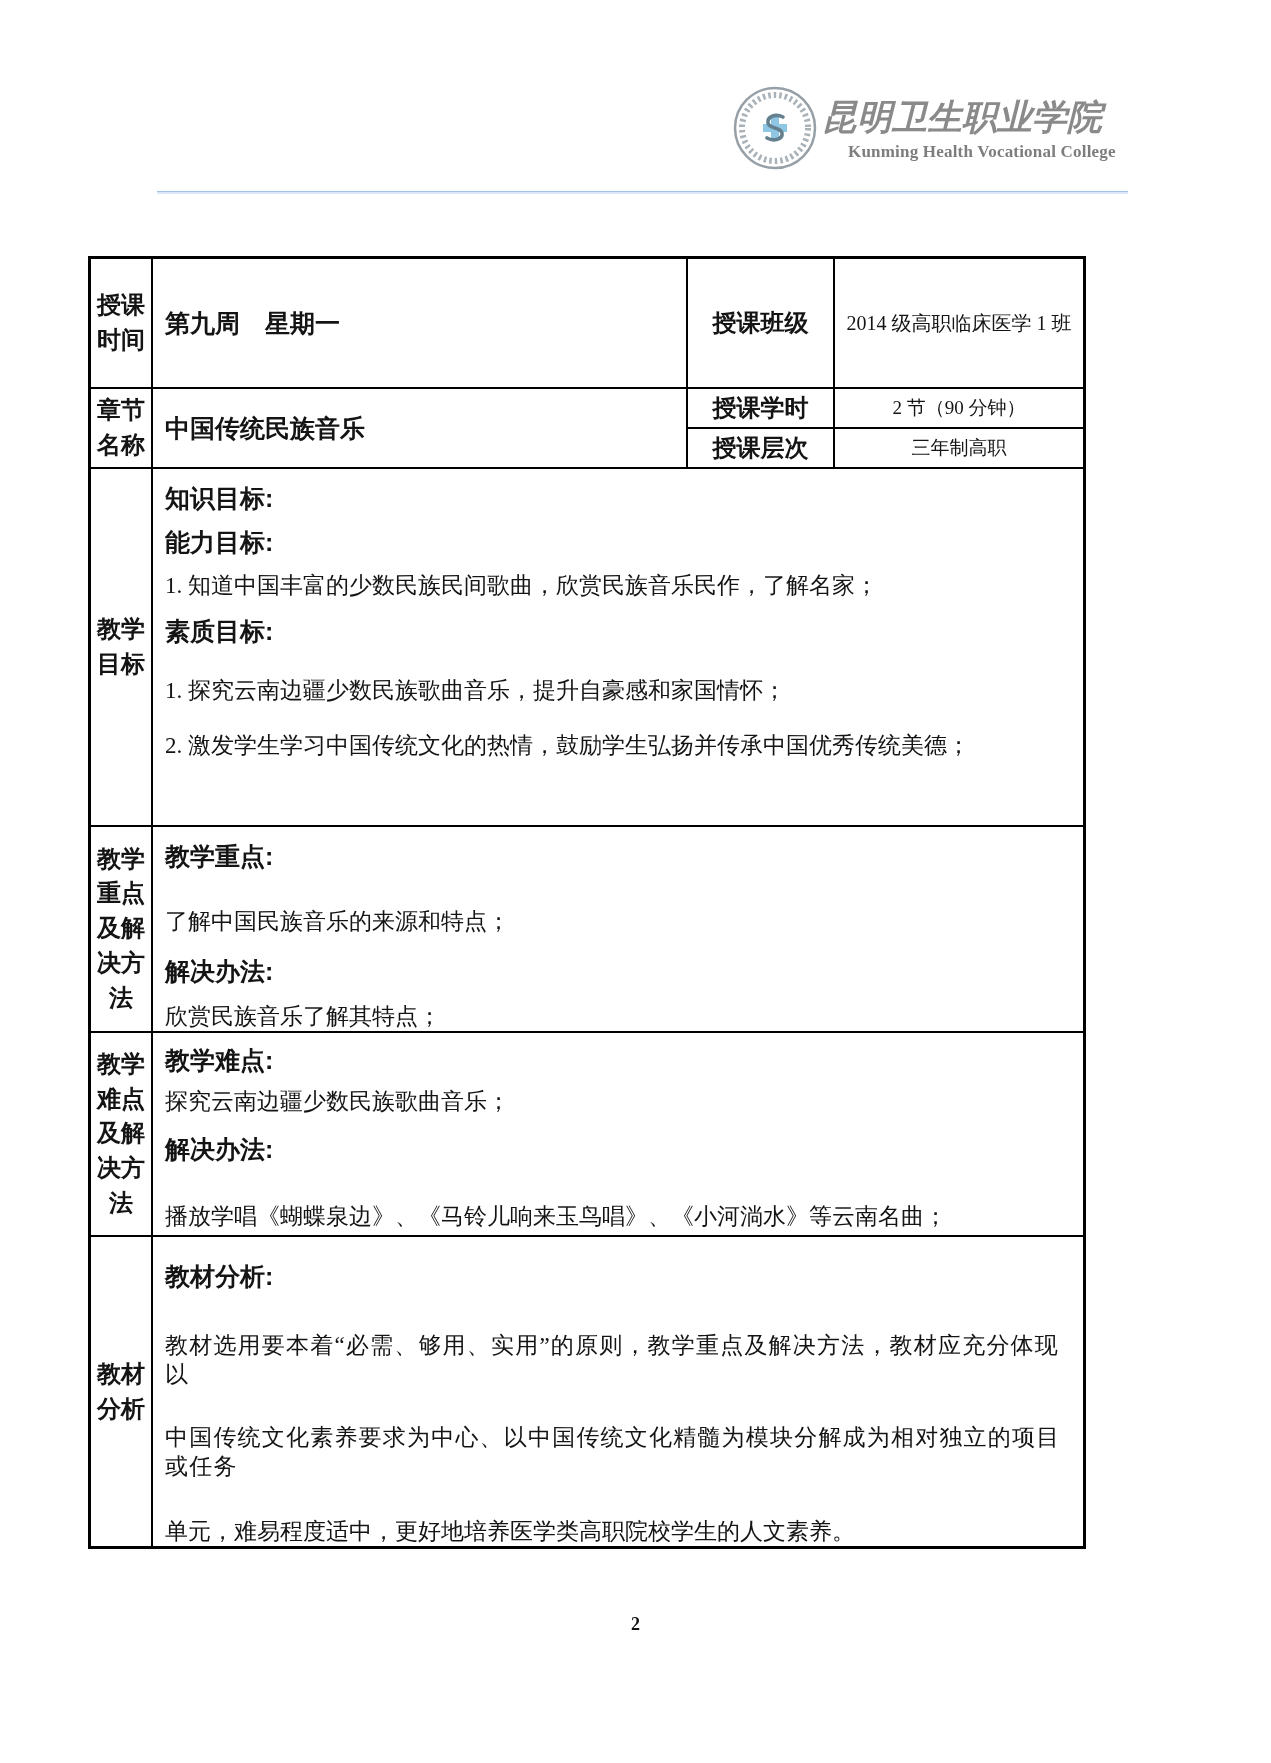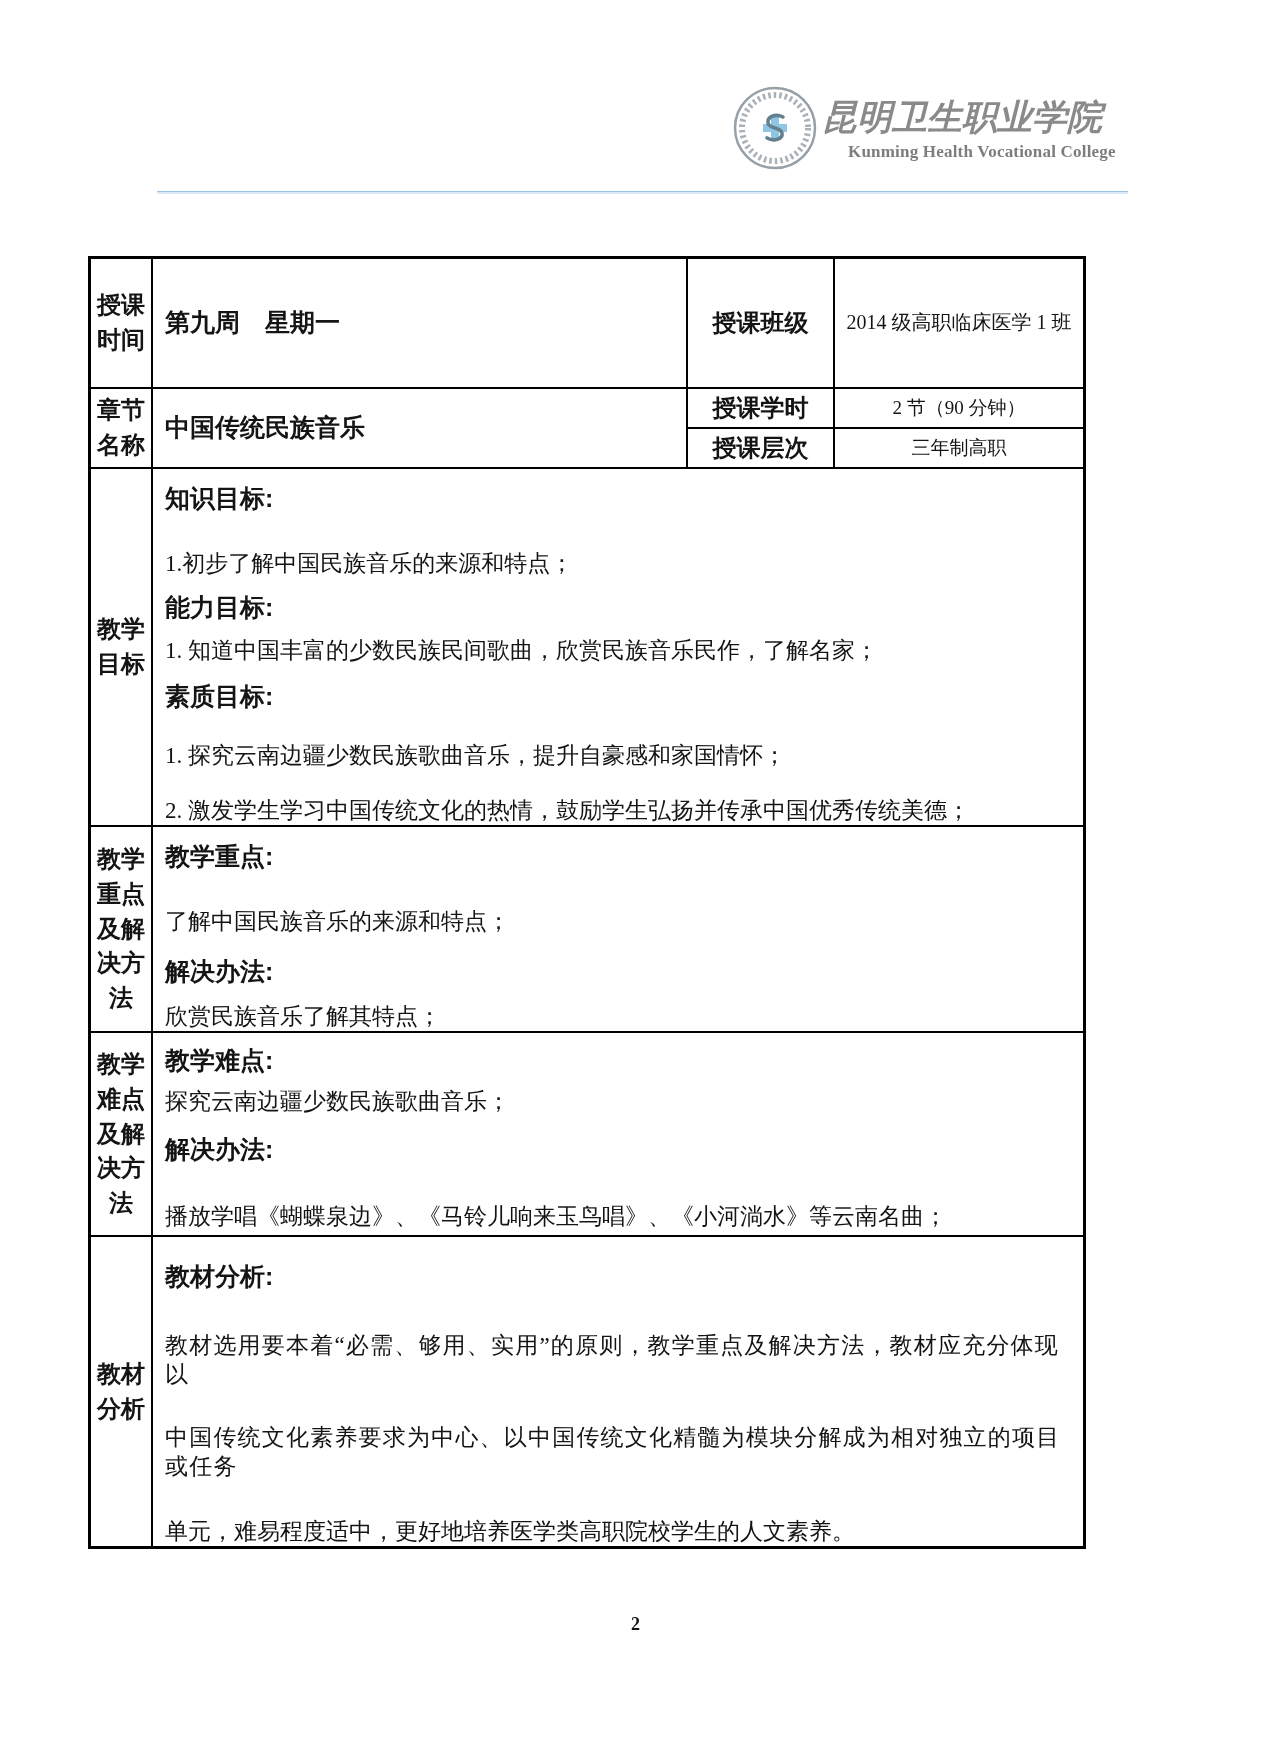--- a/index.html
+++ b/index.html
@@ -135,21 +135,20 @@
       </div>
     </div>
   </div>
 
   <div class="t-row r3">
     <div class="cell c1 label-cell">
       <span>教学目标</span>
     </div>
     <div class="cell content-cell">
       <div class="h-line m-know-h">知识目标:</div>
-      <div class="b-line m-know-t">1.初步了解中国民族音乐的来源和特点；</div>
       <div class="h-line m-abil-h">能力目标:</div>
       <div class="b-line m-abil-t">1. 知道中国丰富的少数民族民间歌曲，欣赏民族音乐民作，了解名家；</div>
       <div class="h-line m-qual-h">素质目标:</div>
       <div class="b-line m-qual-t1">1. 探究云南边疆少数民族歌曲音乐，提升自豪感和家国情怀；</div>
       <div class="b-line m-qual-t2">2. 激发学生学习中国传统文化的热情，鼓励学生弘扬并传承中国优秀传统美德；</div>
     </div>
   </div>
 
   <div class="t-row r4">
     <div class="cell c1 label-cell">

